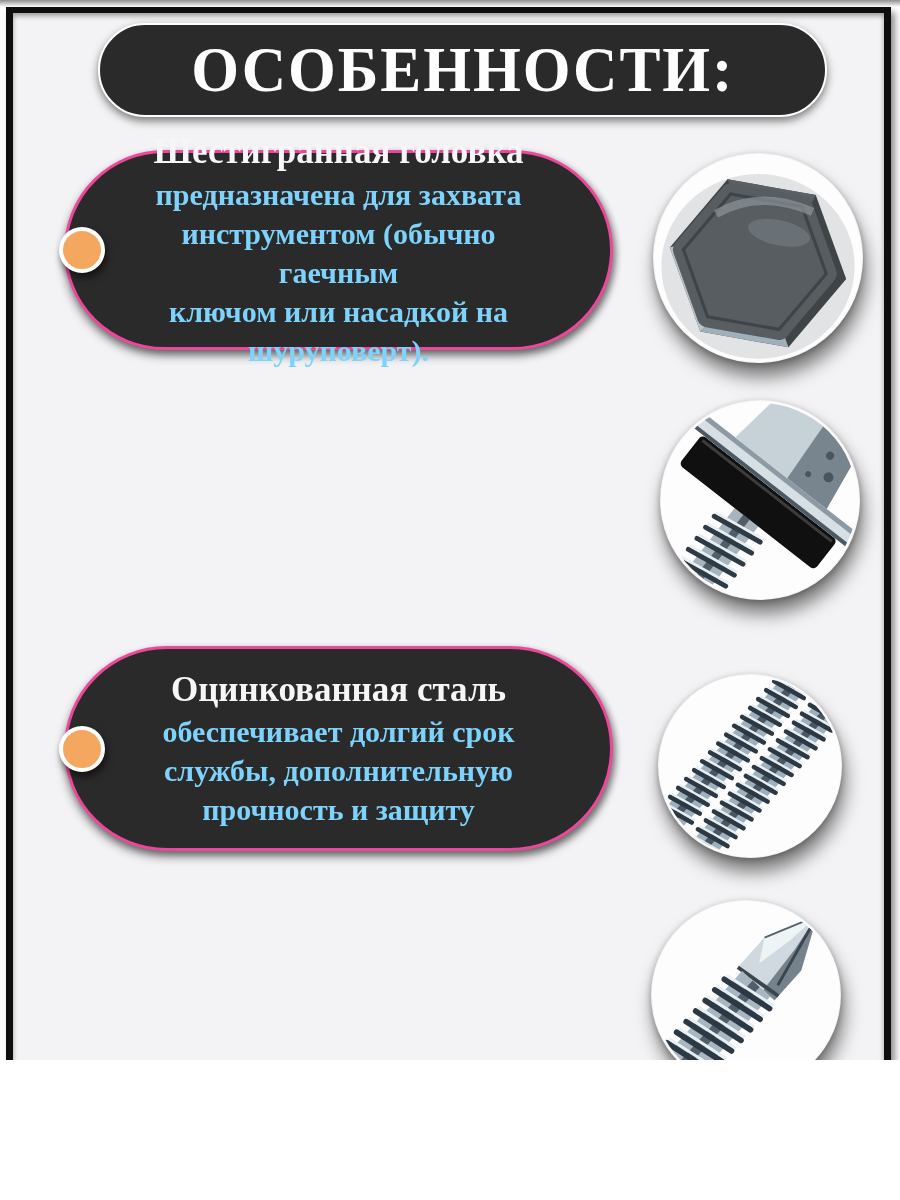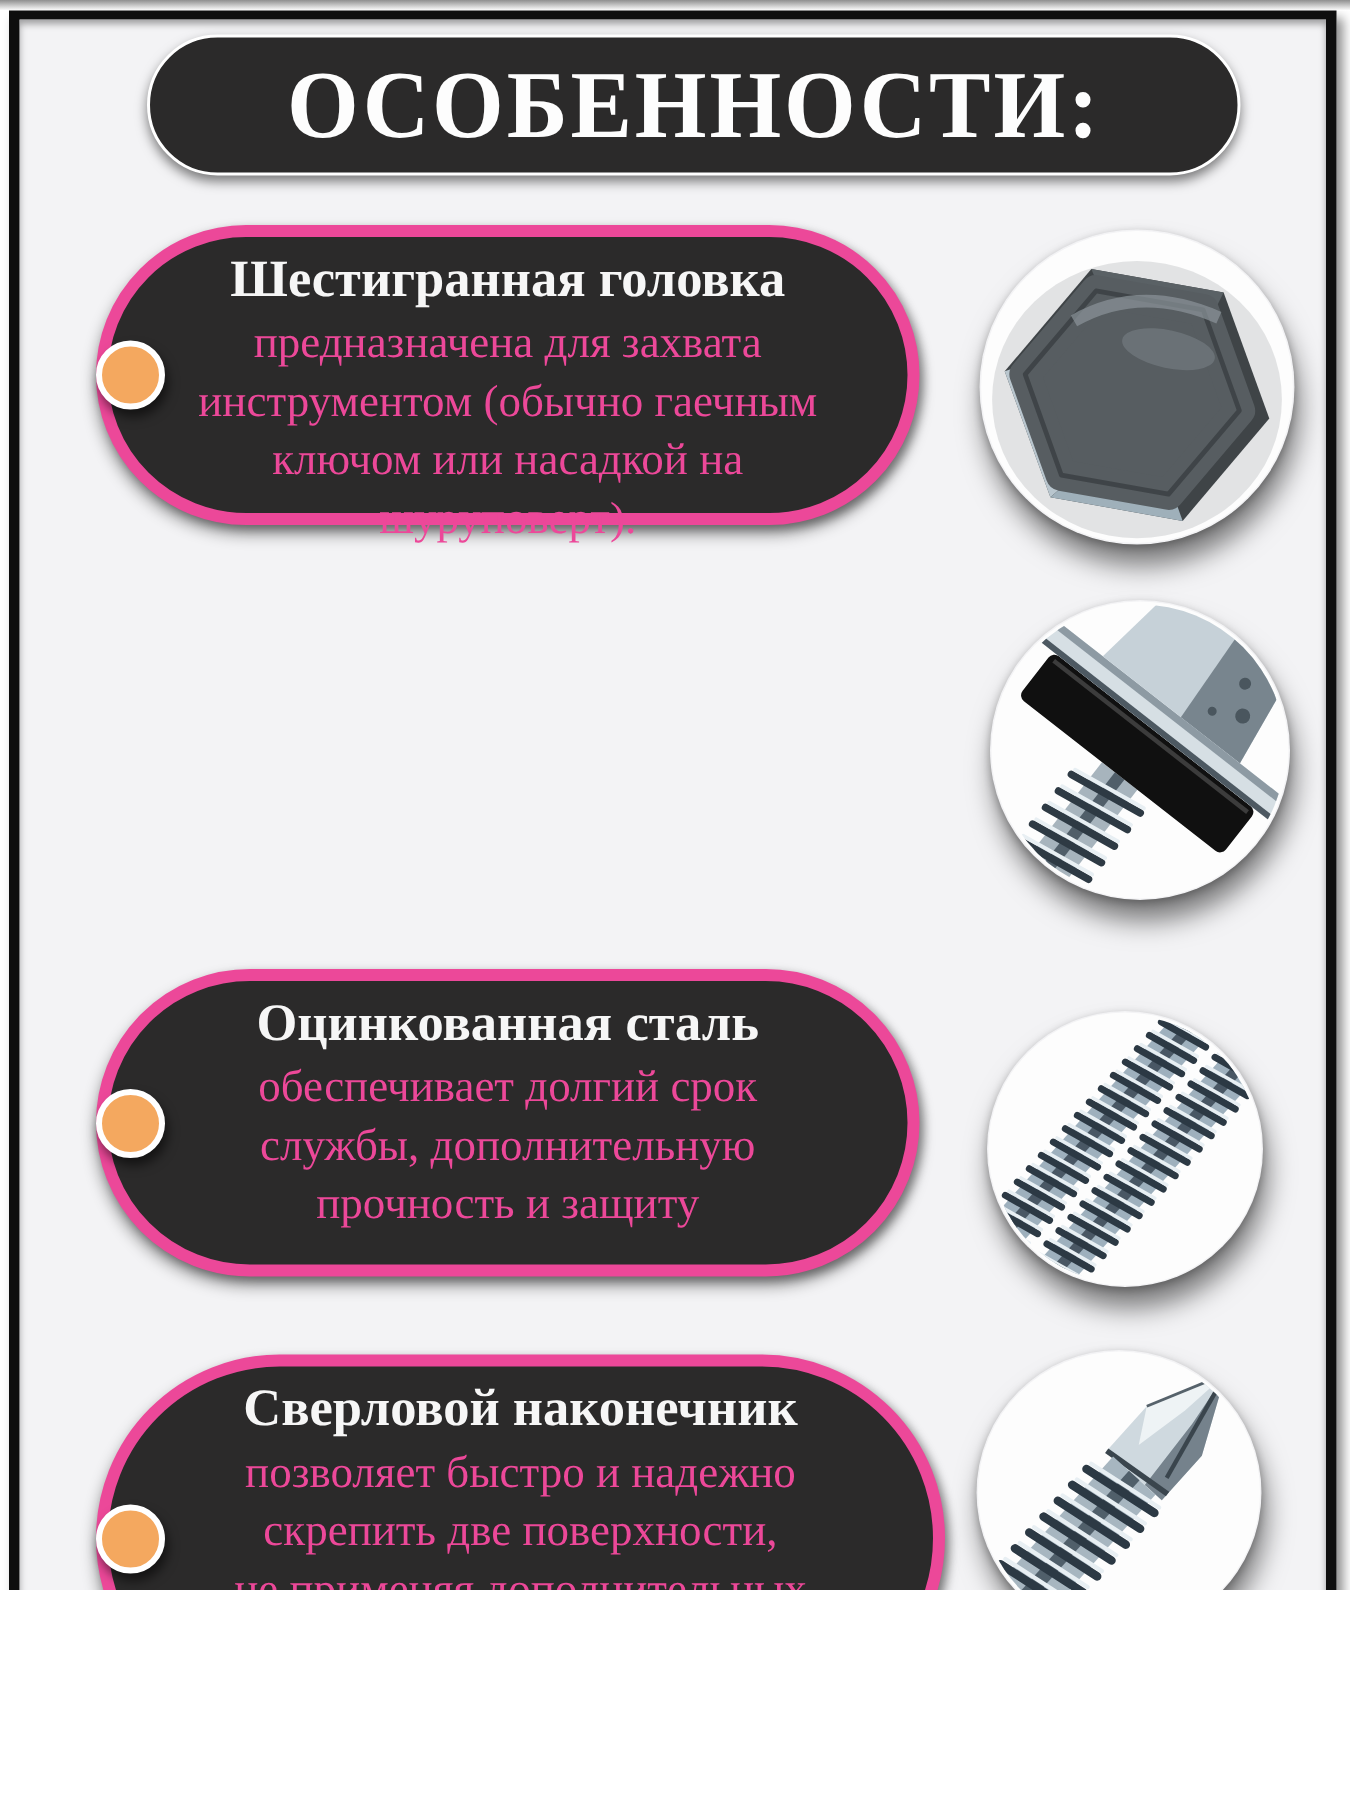--- a/index.html
+++ b/index.html
@@ -19,35 +19,35 @@
     box-sizing:border-box;background:#2b2a2a;border:2px solid #ffffff;
     border-radius:60px;display:flex;align-items:center;justify-content:center;
     box-shadow:0 4px 8px rgba(0,0,0,.5);z-index:6;
   }
   .title-pill .t{
     color:#fdfdfd;font-size:64px;font-weight:700;letter-spacing:2px;line-height:1;
     transform:scaleX(.96);white-space:nowrap;
   }
   .card{
     position:absolute;box-sizing:border-box;background:#2b2a2a;
-    border:8px solid #ec4899;border-radius:140px;
+    border:3px solid #ec4899;border-radius:140px;
     box-shadow:0 6px 10px rgba(0,0,0,.42), 3px 3px 6px rgba(0,0,0,.3);
-    display:flex;flex-direction:column;justify-content:flex-start;
+    display:flex;flex-direction:column;justify-content:center;
     text-align:center;padding:6px 52px;z-index:4;
   }
   .card1{left:64px;top:150px;width:549px;height:200px;}
   .card2{left:64px;top:383px;width:549px;height:213px;}
   .card3{left:64px;top:646px;width:549px;height:205px;}
   .card4{left:64px;top:903px;width:566px;height:245px;}
   .card-title{
     color:#f6f6f6;font-weight:700;font-size:35px;line-height:1.28;
     white-space:pre-line;
   }
   .card-body{
-    color:#ec4899;font-weight:400;font-size:30px;line-height:1.30;
+    color:#7dd3fc;font-weight:700;font-size:30px;line-height:1.30;
     white-space:pre-line;
   }
   .bullet{
     position:absolute;left:-8px;top:50%;transform:translateY(-50%);
     width:38px;height:38px;border-radius:50%;background:#f4a85f;
     border:4px solid #ffffff;box-shadow:2px 5px 7px rgba(0,0,0,.55);
   }
   .photo{
     position:absolute;border-radius:50%;z-index:3;
     box-shadow:3px 14px 18px rgba(0,0,0,.5), 0 2px 6px rgba(0,0,0,.25);
@@ -80,29 +80,20 @@
 
 
   <div class="card card3">
     <div class="bullet"></div>
     <div class="card-title">Оцинкованная сталь</div>
     <div class="card-body">обеспечивает долгий срок
 службы, дополнительную
 прочность и защиту</div>
   </div>
 
-  <div class="card card4">
-    <div class="bullet"></div>
-    <div class="card-title">Сверловой наконечник</div>
-    <div class="card-body">позволяет быстро и надежно
-скрепить две поверхности,
-не применяя дополнительных
-инструментов для проделывания
-специального отверстия.</div>
-  </div>
 
   <div class="photo photo1">
     <svg viewBox="0 0 200 200">
       <defs>
           <clipPath id="c1">
             <circle cx="100" cy="100" r="97"></circle>
           </clipPath>
         </defs>
       <circle cx="100" cy="100" r="99" fill="#fdfdfd"></circle>
       <g clip-path="url(#c1)">

